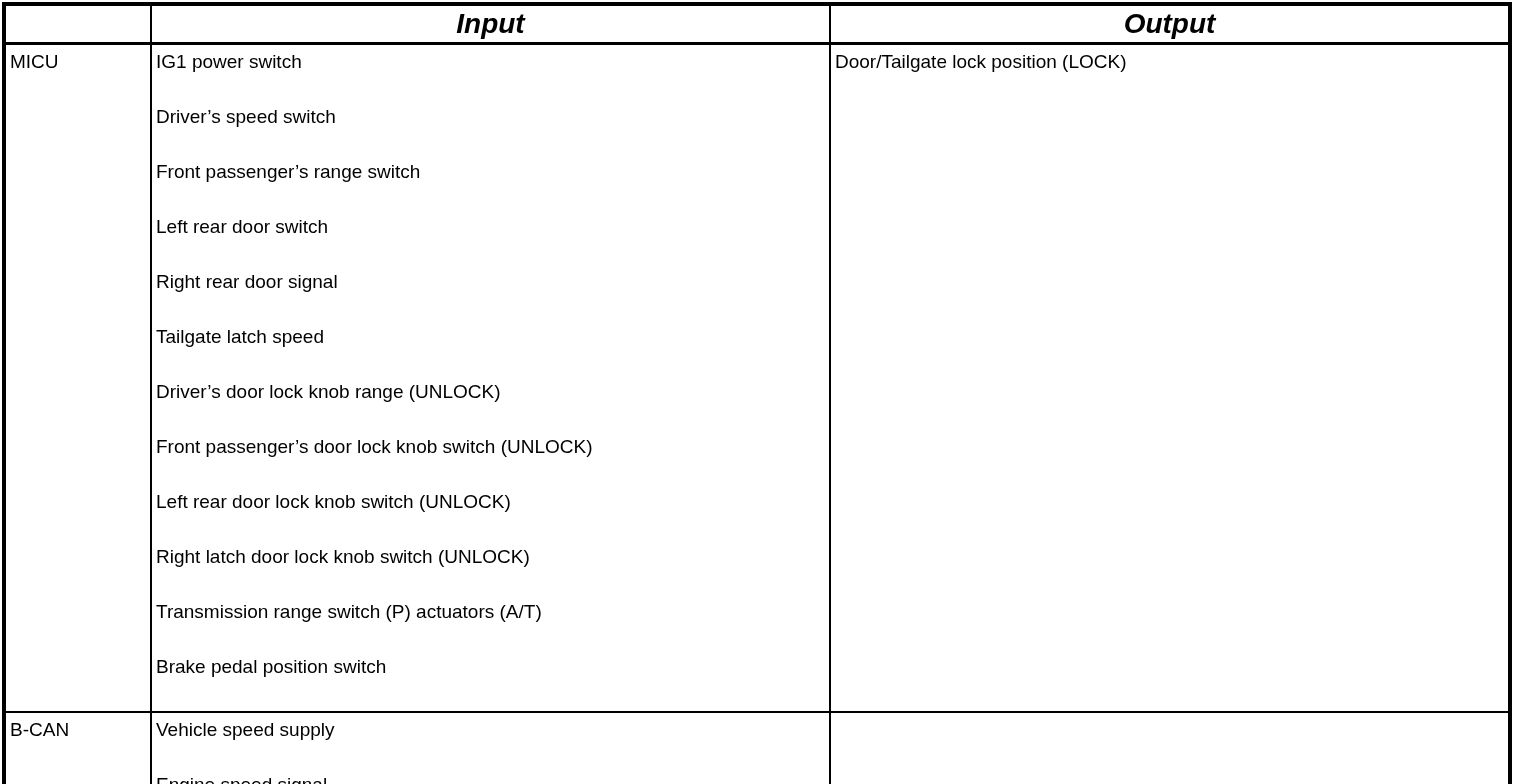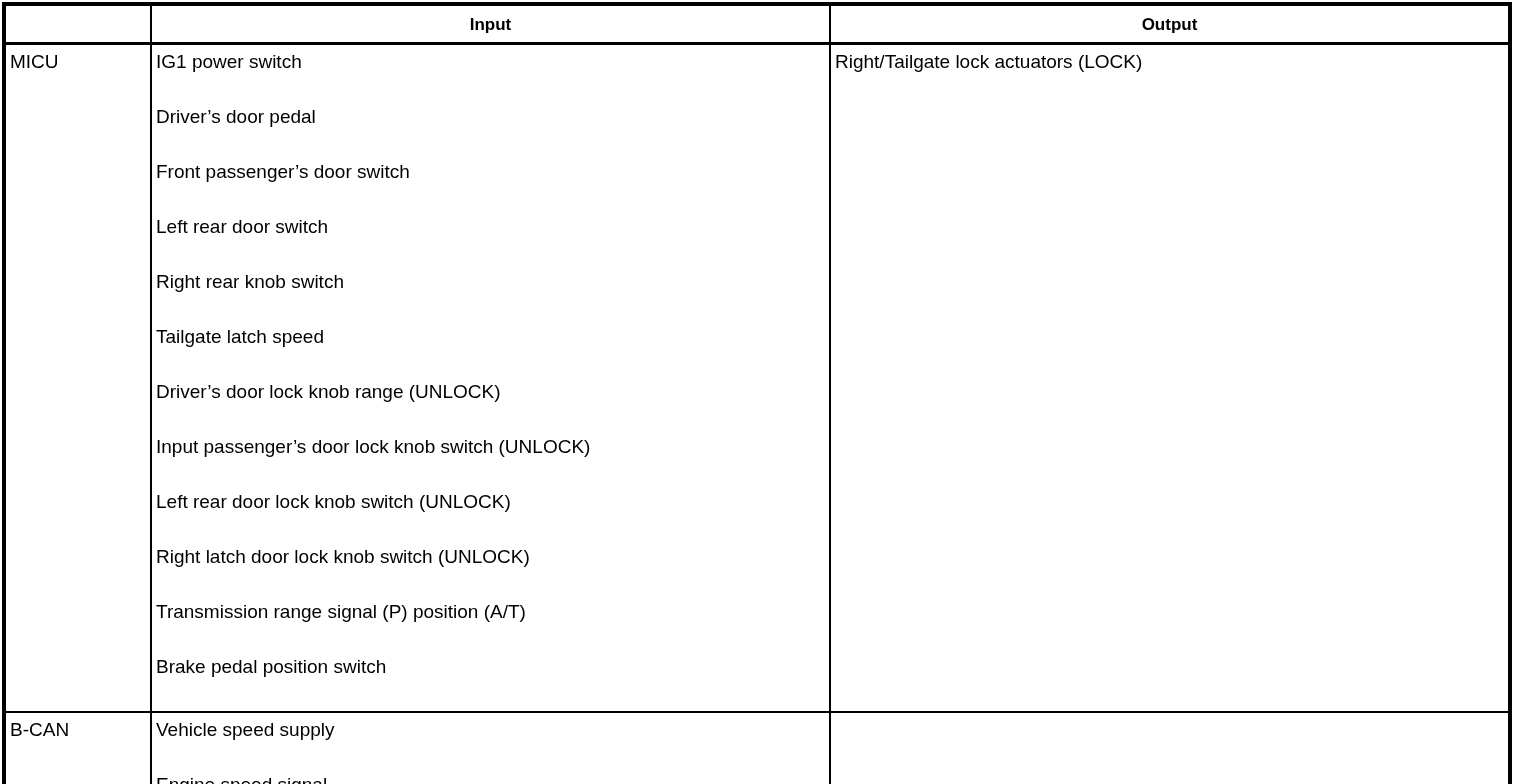--- a/index.html
+++ b/index.html
@@ -31,26 +31,27 @@
     border-bottom-width: 5px;
   }
   .io-table th,
   .io-table td {
     border: 2px solid #000000;
     background: #ffffff;
   }
   .io-table thead th {
     height: 36px;
     border-bottom: 3px solid #000000;
-    font-size: 17px;
+    font-size: 28px;
     font-weight: bold;
     text-align: center;
     vertical-align: middle;
     padding: 0;
     line-height: 1;
+    font-style: italic;
   }
   .io-table td {
     vertical-align: top;
     font-size: 19px;
     padding: 6px 16px 0 4px;
   }
   .io-table td p {
     margin: 0 0 34px 0;
     line-height: 21px;
     white-space: nowrap;
@@ -79,34 +80,34 @@
         <th>Output</th>
       </tr>
     </thead>
     <tbody>
       <tr class="row-micu">
         <td>
           <p>MICU</p>
         </td>
         <td>
           <p>IG1 power switch</p>
-          <p>Driver’s door pedal</p>
-          <p>Front passenger’s door switch</p>
+          <p>Driver’s speed switch</p>
+          <p>Front passenger’s range switch</p>
           <p>Left rear door switch</p>
-          <p>Right rear knob switch</p>
+          <p>Right rear door signal</p>
           <p>Tailgate latch speed</p>
           <p>Driver’s door lock knob range (UNLOCK)</p>
-          <p>Input passenger’s door lock knob switch (UNLOCK)</p>
+          <p>Front passenger’s door lock knob switch (UNLOCK)</p>
           <p>Left rear door lock knob switch (UNLOCK)</p>
           <p>Right latch door lock knob switch (UNLOCK)</p>
-          <p>Transmission range signal (P) position (A/T)</p>
+          <p>Transmission range switch (P) actuators (A/T)</p>
           <p>Brake pedal position switch</p>
         </td>
         <td>
-          <p>Right/Tailgate lock actuators (LOCK)</p>
+          <p>Door/Tailgate lock position (LOCK)</p>
         </td>
       </tr>
       <tr class="row-bcan">
         <td>
           <p>B-CAN</p>
         </td>
         <td>
           <p>Vehicle speed supply</p>
           <p>Engine speed signal</p>
         </td>

